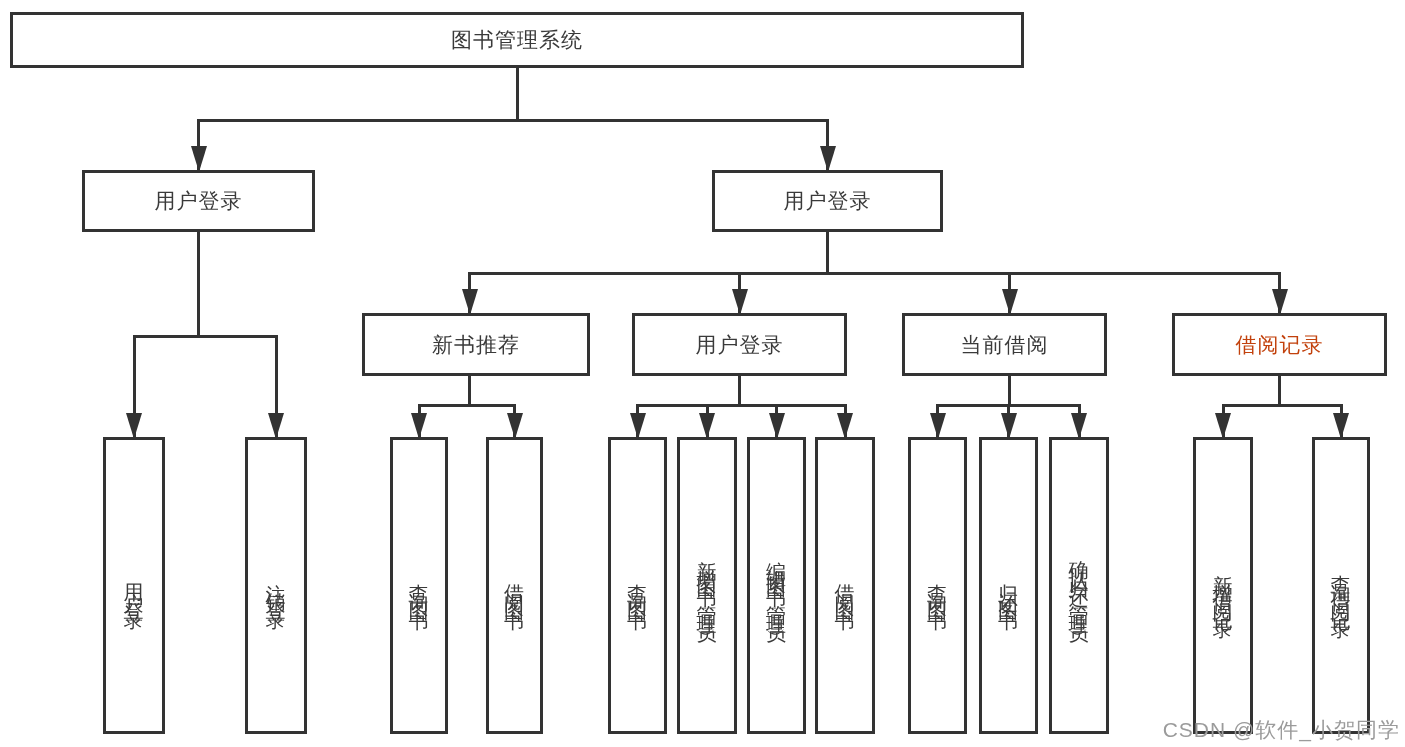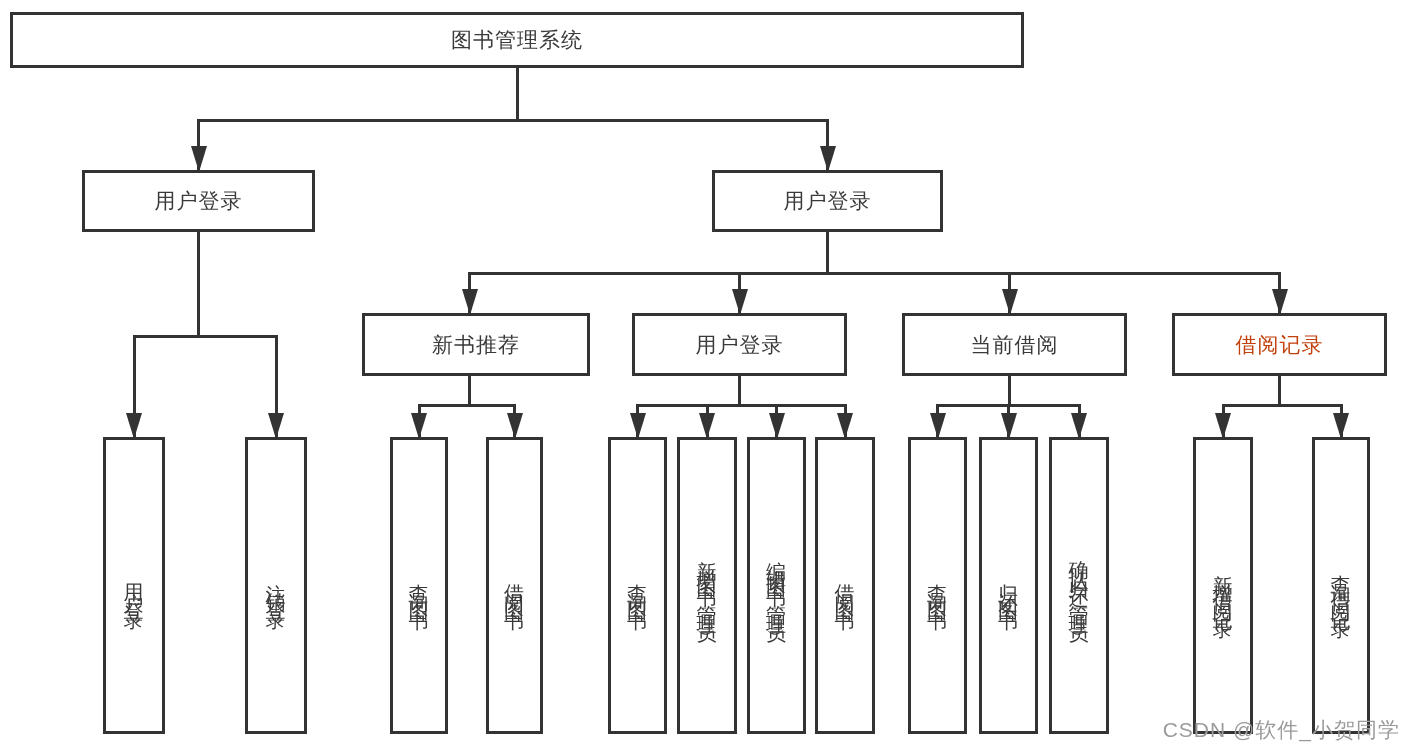--- a/index.html
+++ b/index.html
@@ -58,21 +58,21 @@
       </div>
       <div class="node h" style="left: 712px; top: 170px; width: 231px; height: 62px; border-color: rgb(51, 51, 51);">
         <span class="label" style="color: rgb(58, 58, 58);">用户登录</span>
       </div>
       <div class="node h" style="left: 362px; top: 313px; width: 228px; height: 63px; border-color: rgb(51, 51, 51);">
         <span class="label" style="color: rgb(58, 58, 58);">新书推荐</span>
       </div>
       <div class="node h" style="left: 632px; top: 313px; width: 215px; height: 63px; border-color: rgb(51, 51, 51);">
         <span class="label" style="color: rgb(58, 58, 58);">用户登录</span>
       </div>
-      <div class="node h" style="left: 902px; top: 313px; width: 225px; height: 63px; border-color: rgb(51, 51, 51);">
+      <div class="node h" style="left: 902px; top: 313px; width: 205px; height: 63px; border-color: rgb(51, 51, 51);">
         <span class="label" style="color: rgb(58, 58, 58);">当前借阅</span>
       </div>
       <div class="node h" style="left: 1172px; top: 313px; width: 215px; height: 63px; border-color: rgb(51, 51, 51);">
         <span class="label" style="color: #c2410c;">借阅记录</span>
       </div>
       <div class="node v" style="left: 103px; top: 437px; width: 62px; height: 297px; border-color: rgb(51, 51, 51);">
         <span class="label" style="color: rgb(58, 58, 58);">用户登录</span>
       </div>
       <div class="node v" style="left: 245px; top: 437px; width: 62px; height: 297px; border-color: rgb(51, 51, 51);">
         <span class="label" style="color: rgb(58, 58, 58);">注销登录</span>

